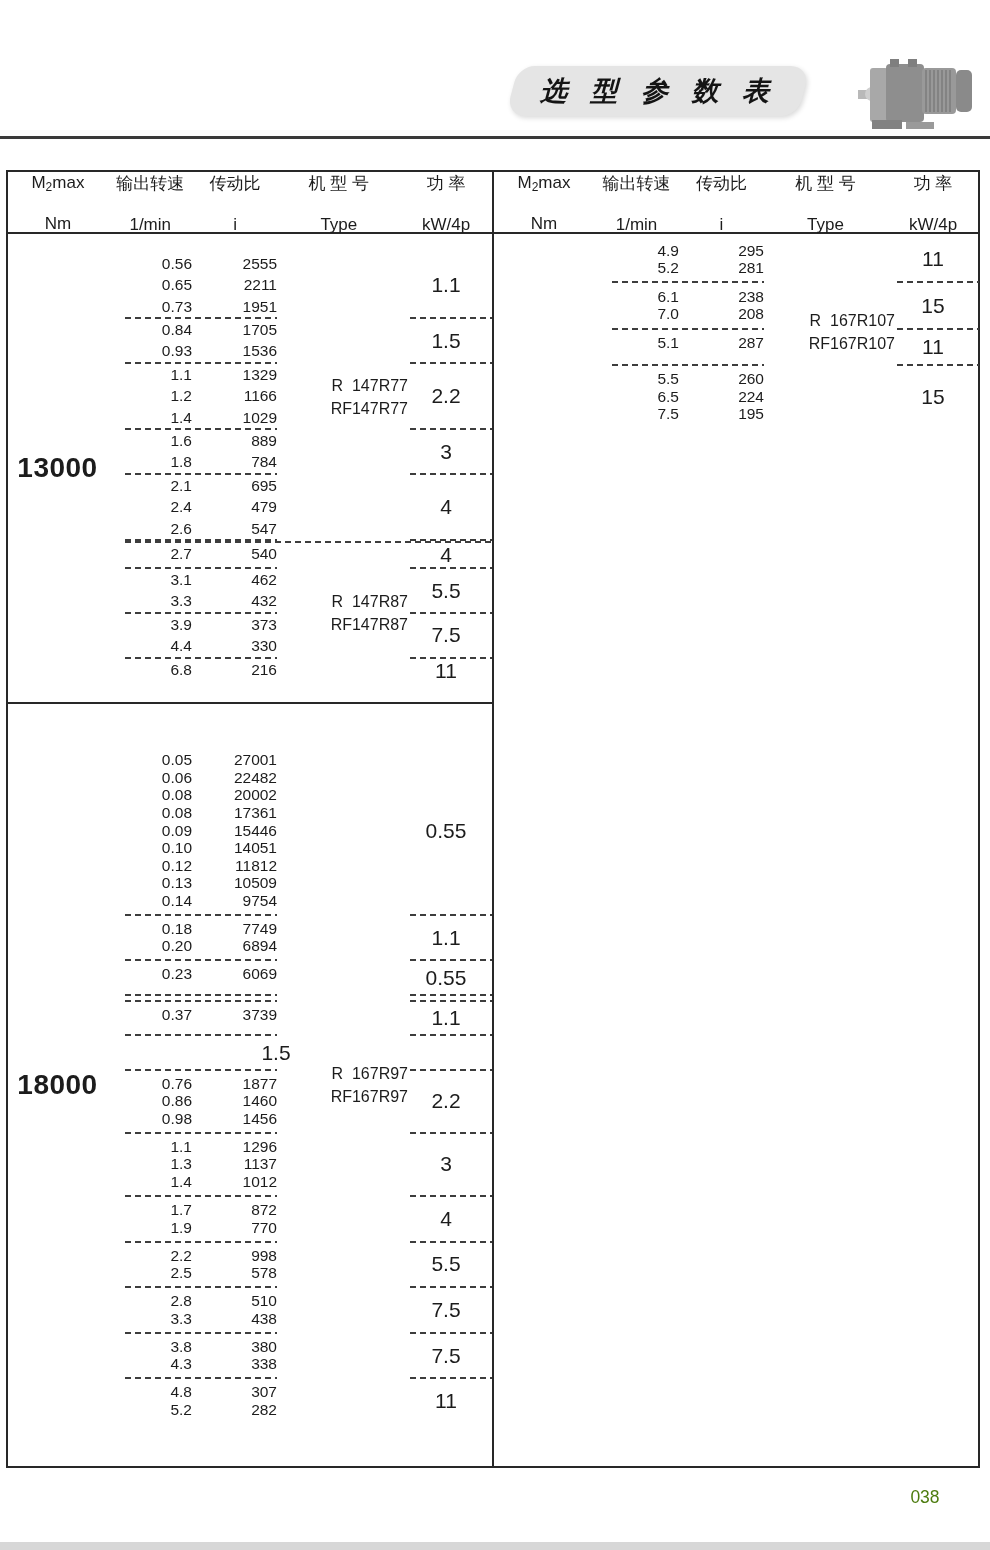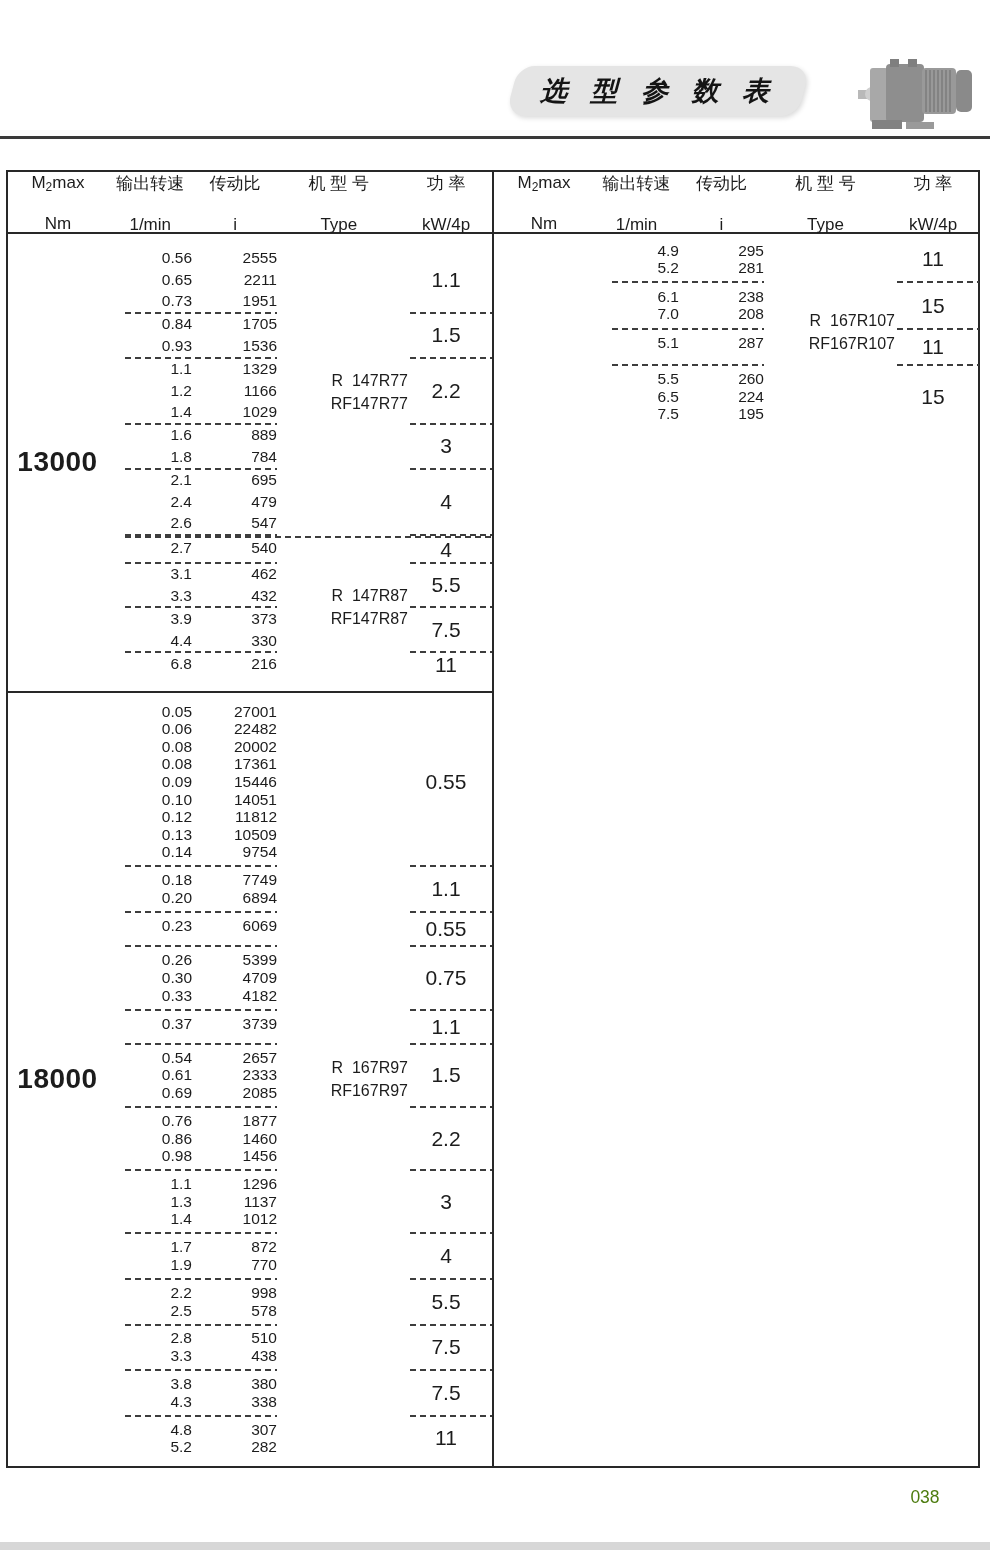--- a/index.html
+++ b/index.html
@@ -390,38 +390,20 @@
                     </div>
                   </div>
                   <div class="gap"></div>
                   <div class="pw">0.55</div>
                 </div>
                 <div class="sep">
                   <div class="dash seg1"></div>
                   <div class="spc"></div>
                   <div class="dash seg2"></div>
                 </div>
-                <div class="group">
-                  <div class="sr">
-                    <div class="row">
-                      <div class="sv">0.26</div>
-                      <div class="rv">5399</div>
-                    </div>
-                    <div class="row">
-                      <div class="sv">0.30</div>
-                      <div class="rv">4709</div>
-                    </div>
-                    <div class="row">
-                      <div class="sv">0.33</div>
-                      <div class="rv">4182</div>
-                    </div>
-                  </div>
-                  <div class="gap"></div>
-                  <div class="pw">0.75</div>
-                </div>
                 <div class="sep">
                   <div class="dash seg1"></div>
                   <div class="spc"></div>
                   <div class="dash seg2"></div>
                 </div>
                 <div class="group">
                   <div class="sr">
                     <div class="row">
                       <div class="sv">0.37</div>
                       <div class="rv">3739</div>
@@ -429,34 +411,20 @@
                   </div>
                   <div class="gap"></div>
                   <div class="pw">1.1</div>
                 </div>
                 <div class="sep">
                   <div class="dash seg1"></div>
                   <div class="spc"></div>
                   <div class="dash seg2"></div>
                 </div>
                 <div class="group">
-                  <div class="sr">
-                    <div class="row">
-                      <div class="sv">0.54</div>
-                      <div class="rv">2657</div>
-                    </div>
-                    <div class="row">
-                      <div class="sv">0.61</div>
-                      <div class="rv">2333</div>
-                    </div>
-                    <div class="row">
-                      <div class="sv">0.69</div>
-                      <div class="rv">2085</div>
-                    </div>
-                  </div>
                   <div class="gap"></div>
                   <div class="pw">1.5</div>
                 </div>
                 <div class="sep">
                   <div class="dash seg1"></div>
                   <div class="spc"></div>
                   <div class="dash seg2"></div>
                 </div>
                 <div class="group">
                   <div class="sr">

